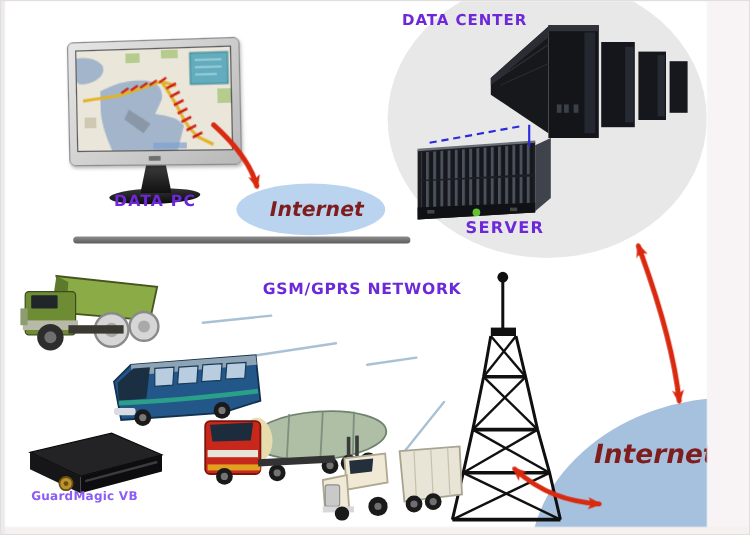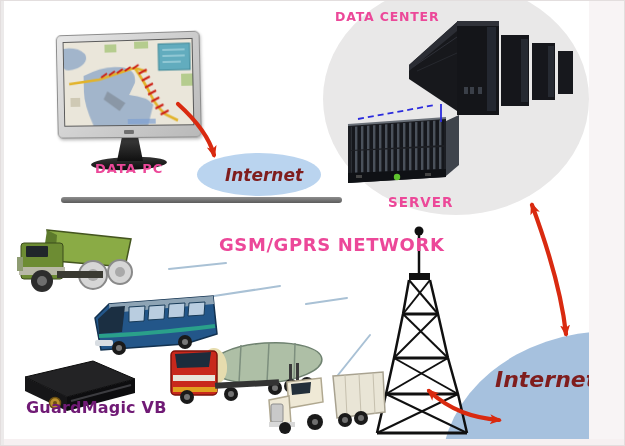--- a/index.html
+++ b/index.html
@@ -10,26 +10,26 @@
   }
   .abs{position:absolute;}
   
   #dc-ellipse{left:322px;top:-18px;width:266px;height:232px;border-radius:50%;
     background:#e9e8e8;}
   #inet-lower{left:440px;top:330px;width:340px;height:280px;border-radius:50%;
     background:#a6c1de;}
   #inet-upper{left:196px;top:152px;width:124px;height:43px;border-radius:50%;
     background:#bad4ef;display:flex;align-items:center;justify-content:center;}
   
-  .lbl{font-weight:bold;color:#ec4899;white-space:nowrap;}
+  .lbl{font-weight:bold;color:#6d28d9;white-space:nowrap;}
   #lbl-datacenter{left:334px;top:8px;font-size:12.5px;letter-spacing:.8px;}
   #lbl-userpc{left:94px;top:160px;font-size:13px;letter-spacing:1px;}
-  #lbl-server{left:387px;top:181px;font-size:13.5px;letter-spacing:1px;margin-top:12px;}
-  #lbl-gsm{left:218px;top:233px;font-size:18px;letter-spacing:.6px;}
-  #lbl-device{left:25px;top:397px;font-size:16px;letter-spacing:.2px;color:#701a75;}
+  #lbl-server{left:387px;top:181px;font-size:13.5px;letter-spacing:1px;}
+  #lbl-gsm{left:218px;top:233px;font-size:13px;letter-spacing:.6px;}
+  #lbl-device{left:25px;top:408px;font-size:10px;letter-spacing:.2px;color:#8b5cf6;}
   .inet-text{font-style:italic;font-weight:600;color:#7f1d1d;}
   #inet-upper .inet-text{font-size:17px;padding-left:10px;}
   #lbl-inet-lower{left:494px;top:366px;font-size:22px;}
   
   #divider{left:60px;top:196px;width:281px;height:6px;border-radius:3px;
     background:linear-gradient(#8d8d8d,#5c5c5c);}
   
   #monitor-group{left:52px;top:28px;width:150px;height:142px;}
   #monitor-body{position:absolute;left:2px;top:4px;width:143px;height:103px;
     background:linear-gradient(135deg,#e6e6e6,#b9b9b9);

